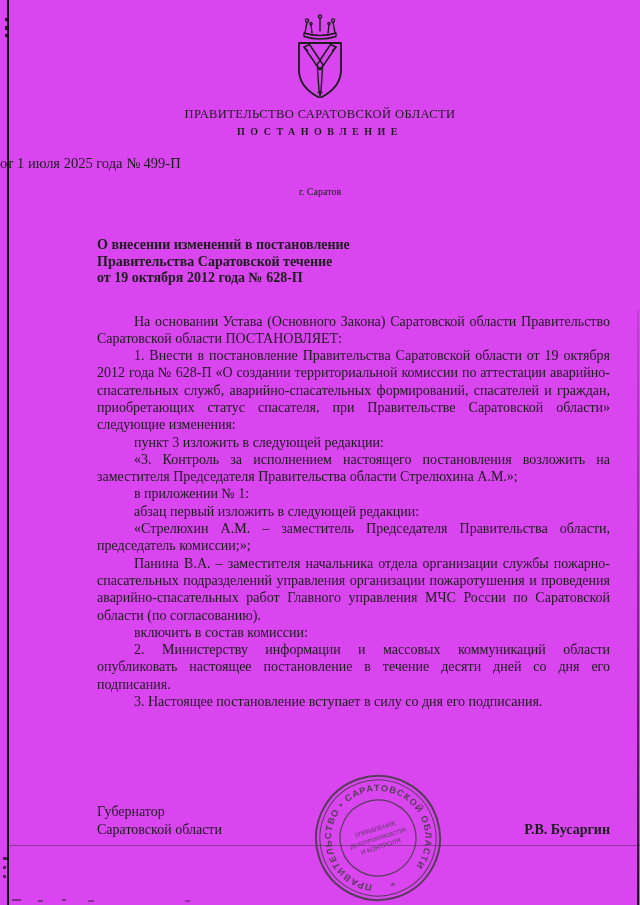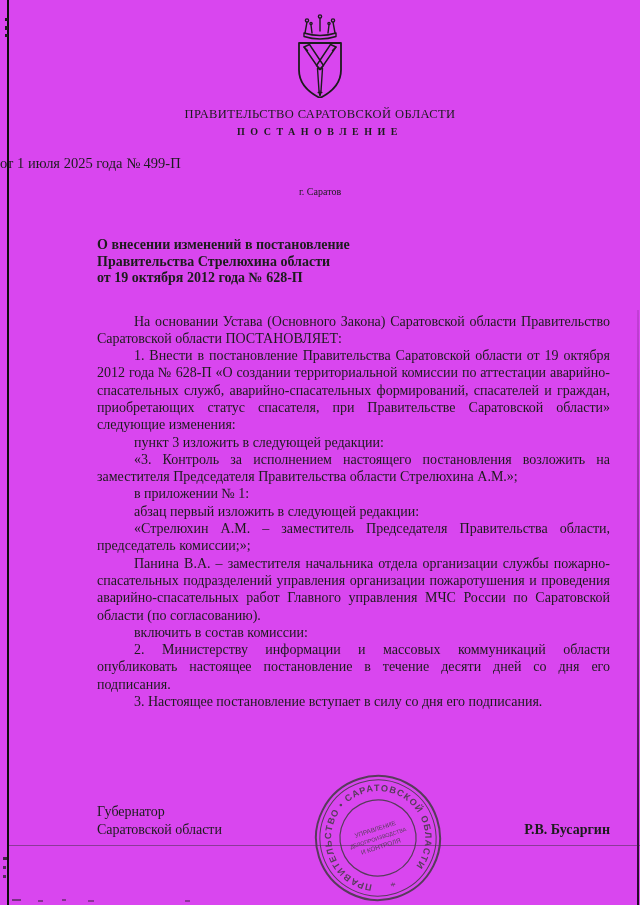--- a/index.html
+++ b/index.html
@@ -96,21 +96,21 @@
     </g>
   </svg>
 
   <div class="org-name">ПРАВИТЕЛЬСТВО САРАТОВСКОЙ ОБЛАСТИ</div>
   <div class="doc-type">ПОСТАНОВЛЕНИЕ</div>
   <div class="date-line">от 1 июля 2025 года № 499-П</div>
   <div class="city">г. Саратов</div>
 
   <div class="doc-title">
       <div>О внесении изменений в постановление</div>
-      <div>Правительства Стрелюхина области</div>
+      <div>Правительства Саратовской течение</div>
       <div>от 19 октября 2012 года № 628-П</div>
     </div>
 
   <div class="body-text">
       <p>На основании Устава (Основного Закона) Саратовской области Правительство Саратовской области ПОСТАНОВЛЯЕТ:</p>
       <p>1. Внести в постановление Правительства Саратовской области от 19 октября 2012 года № 628-П «О создании территориальной комиссии по аттестации аварийно-спасательных служб, аварийно-спасательных формирований, спасателей и граждан, приобретающих статус спасателя, при Правительстве Саратовской области» следующие изменения:</p>
       <p>пункт 3 изложить в следующей редакции:</p>
       <p>«3. Контроль за исполнением настоящего постановления возложить на заместителя Председателя Правительства области Стрелюхина А.М.»;</p>
       <p>в приложении № 1:</p>
       <p>абзац первый изложить в следующей редакции:</p>

